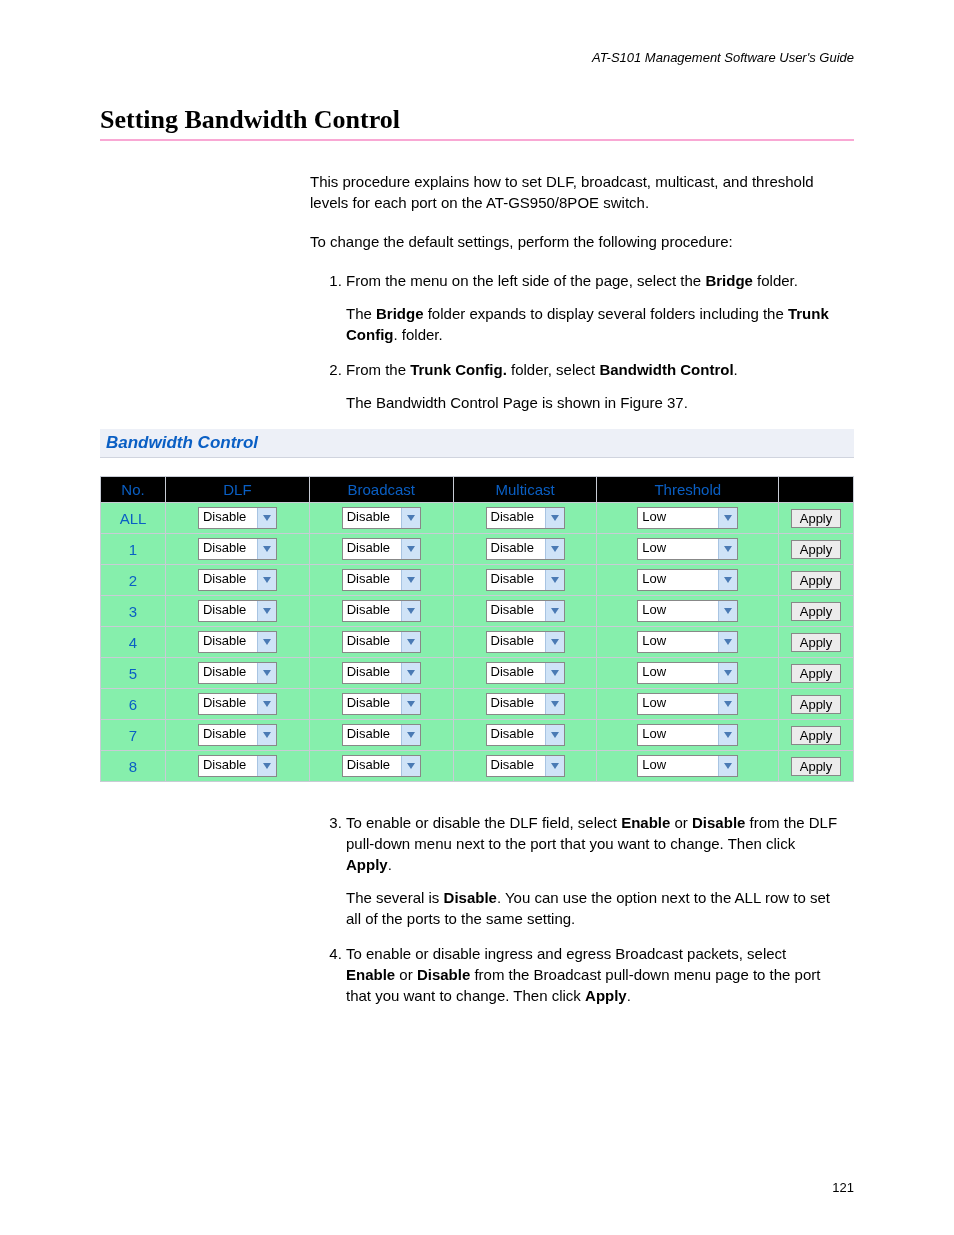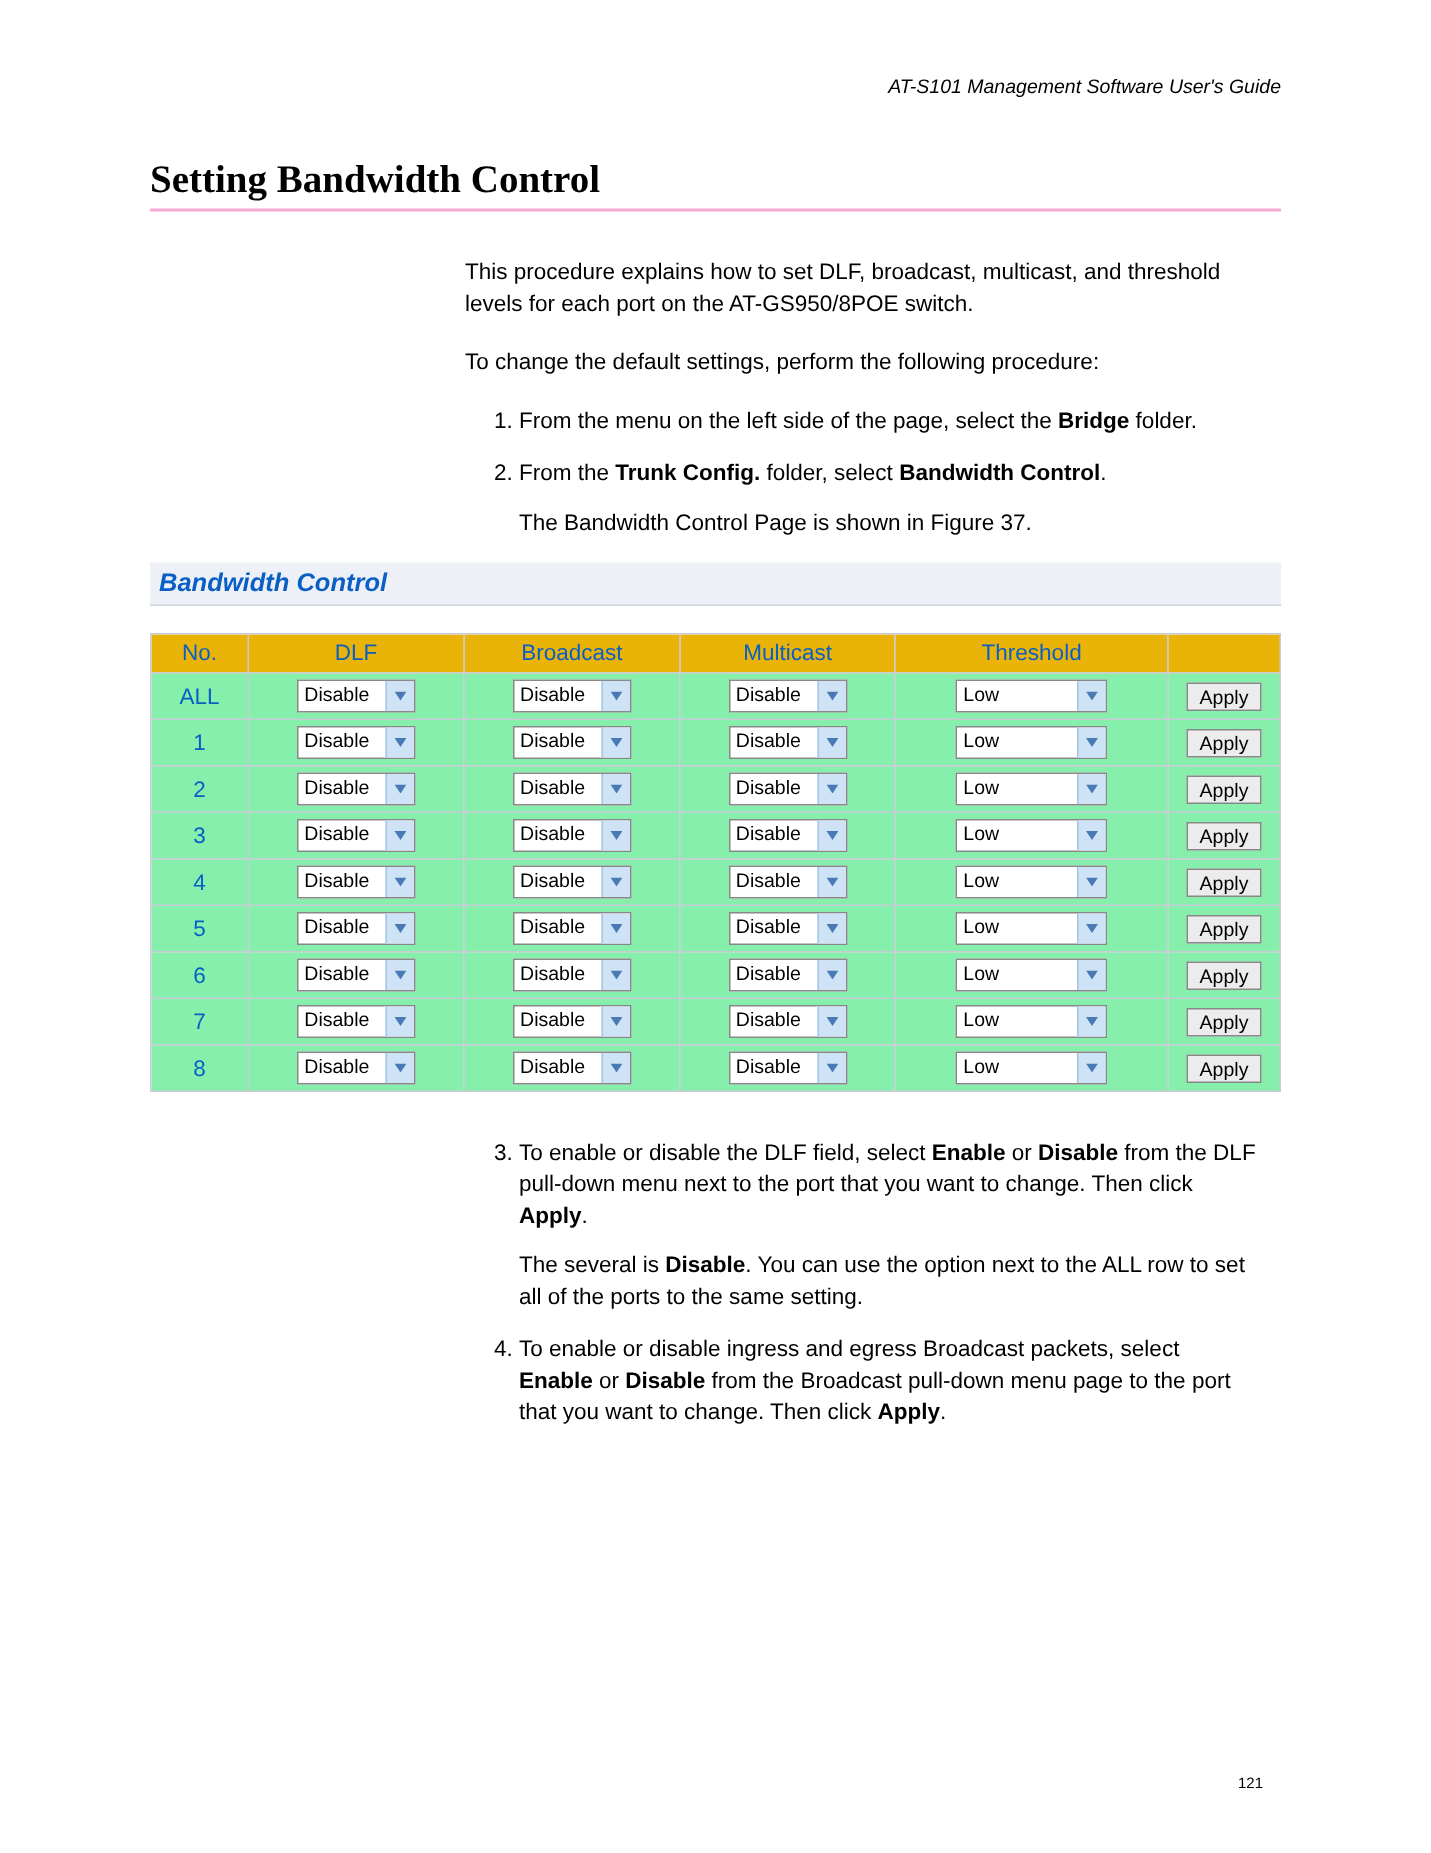--- a/index.html
+++ b/index.html
@@ -64,21 +64,21 @@
   }
   table.bw th, table.bw td {
     border: 1px solid #c8ccd5;
     text-align: center;
     padding: 4px 2px;
     background: #86efac;
   }
   table.bw th {
     font-weight: normal;
     color: #0a5fc4;
-    background: #eab308;
+    background: #000000;
     font-size: 15px;
   }
   table.bw th.no-col { width: 60px; }
   .row-label {
     color: #0a5fc4;
     font-size: 15px;
   }
   .dd {
     display: inline-flex;
     align-items: stretch;
@@ -111,39 +111,42 @@
     font-family: Arial, sans-serif;
   }
   .figure-caption {
     text-align: center;
     font-size: 15px;
     margin: 10px 0 18px 0;
   }
   .page-number {
     position: absolute;
     bottom: 40px;
-    right: 112px;
-    font-size: 10px;
+    right: 100px;
+    font-size: 13px;
   }
 </style>
 </head>
 <body>
 
 <div class="page">
   <div class="header-right">AT-S101 Management Software User's Guide</div>
 
   <h1 class="section-title">Setting Bandwidth Control</h1>
 
   <div class="body-text" style="margin-top:30px;">
     <p>This procedure explains how to set DLF, broadcast, multicast, and threshold levels for each port on the AT-GS950/8POE switch.</p>
     <p>To change the default settings, perform the following procedure:</p>
 
     <ol start="1">
       <li>
         <span>From the menu on the left side of the page, select the </span><span class="bold">Bridge</span><span> folder.</span>
+        <p class="sub">
+          <span>The </span><span class="bold">Bridge</span><span> folder expands to display several folders including the </span><span class="bold">Trunk Config</span><span>. folder.</span>
+        </p>
       </li>
       <li>
         <span>From the </span><span class="bold">Trunk Config.</span><span> folder, select </span><span class="bold">Bandwidth Control</span><span>.</span>
         <p class="sub">The Bandwidth Control Page is shown in Figure 37.</p>
       </li>
     </ol>
   </div>
 
   <div class="panel">
     <div class="panel-title-bar">Bandwidth Control</div>

